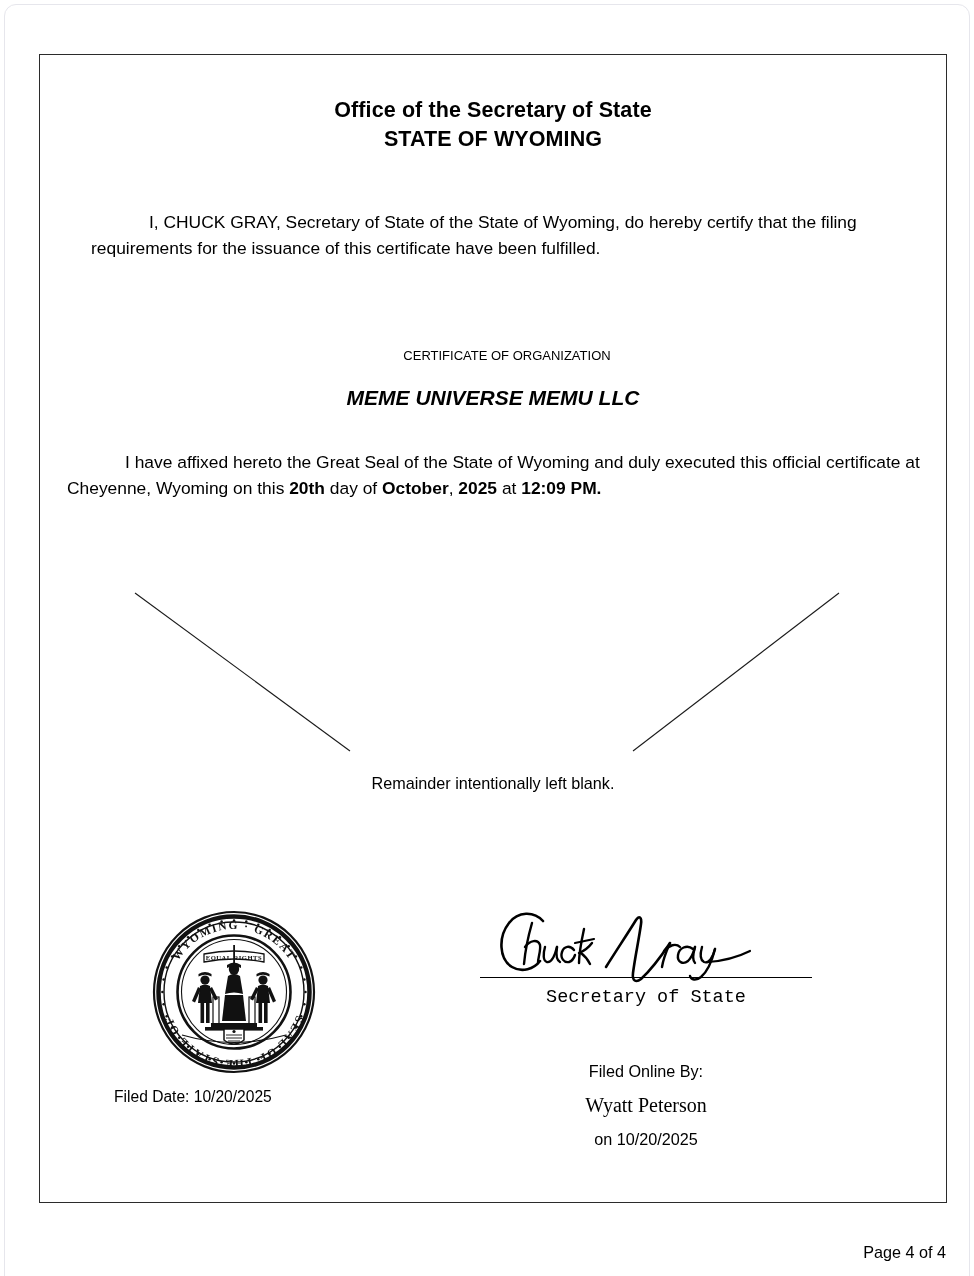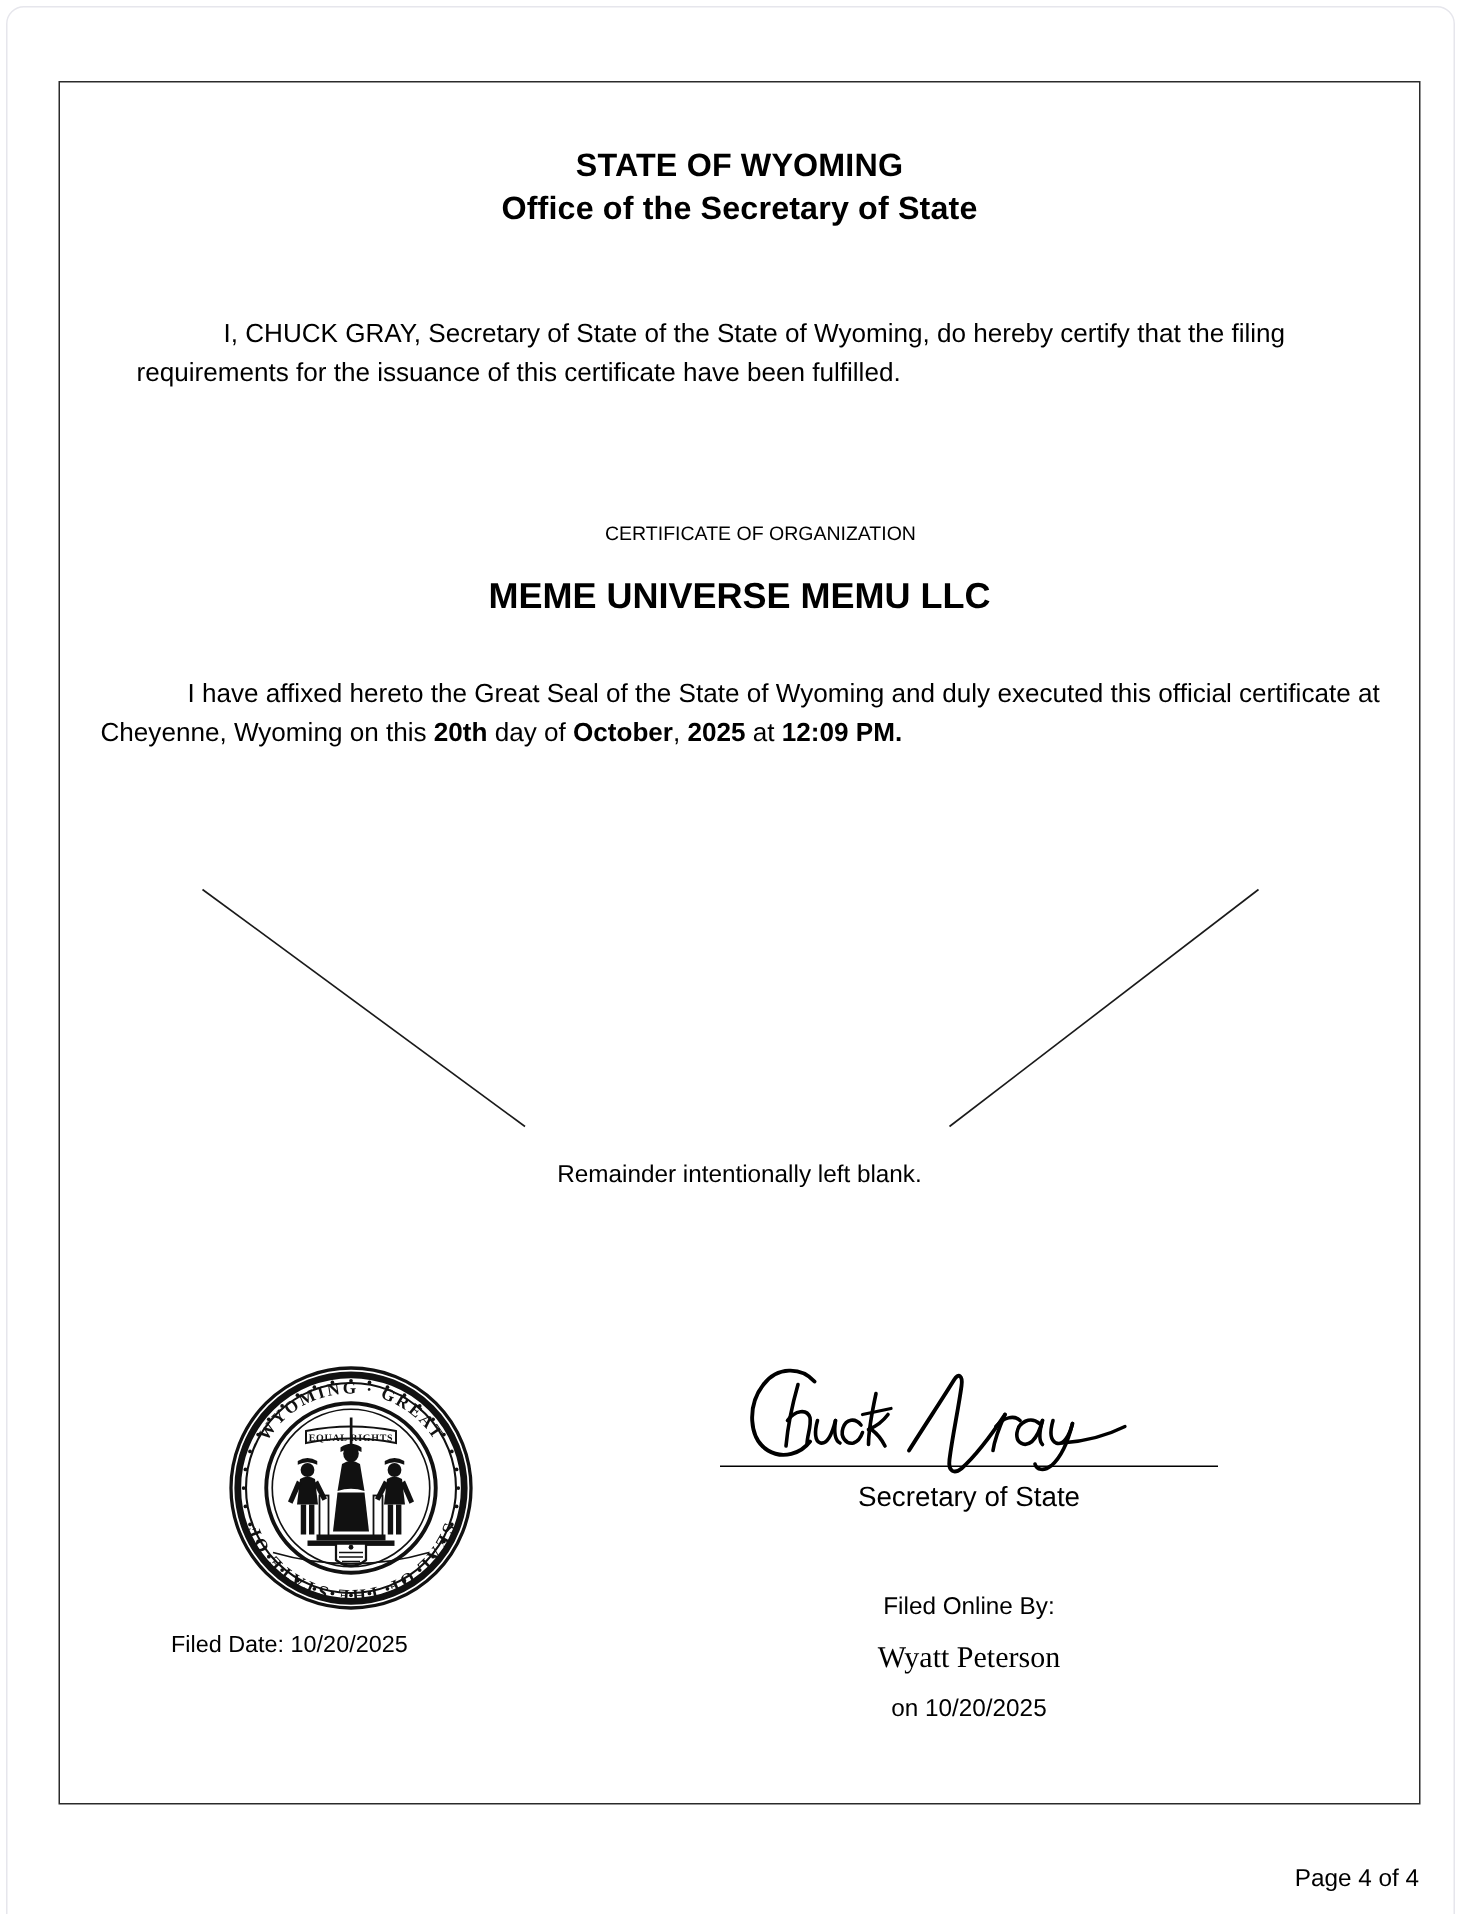--- a/index.html
+++ b/index.html
@@ -75,23 +75,24 @@
     text-align: center;
     font-size: 13px;
     line-height: 26px;
   }
   .entity-name {
     position: absolute;
     left: 0;
     top: 330px;
     width: 100%;
     text-align: center;
-    font-size: 24px;
+    font-size: 21px;
     font-weight: bold;
     line-height: 26px;
+    font-style: italic;
   }
 
   
   .strike-svg {
     position: absolute;
     left: 0;
     top: 0;
     width: 908px;
     height: 1149px;
     pointer-events: none;
@@ -146,20 +147,21 @@
     border-top: 1.4px solid #000000;
   }
   .sig-caption {
     position: absolute;
     left: 440px;
     top: 930px;
     width: 332px;
     text-align: center;
     font-size: 18.5px;
     line-height: 26px;
+    font-family: Liberation Mono, monospace;
   }
 
   .filed-online {
     position: absolute;
     left: 440px;
     top: 983px;
     width: 332px;
     text-align: center;
     margin-top: 16px;
   }
@@ -187,22 +189,22 @@
   }
 </style>
 </head>
 <body>
 
 <div class="viewer-frame">
 
   <div class="cert-page">
 
     <div class="heading-block">
+      <div class="heading-line">Office of the Secretary of State</div>
       <div class="heading-line">STATE OF WYOMING</div>
-      <div class="heading-line">Office of the Secretary of State</div>
     </div>
 
     <div class="para para-certify">I, CHUCK GRAY, Secretary of State of the State of Wyoming, do hereby certify that the filing requirements for the issuance of this certificate have been fulfilled.</div>
 
     <div class="cert-title">CERTIFICATE OF ORGANIZATION</div>
 
     <div class="entity-name">MEME UNIVERSE MEMU LLC</div>
 
     <div class="para para-affix"><span>I have affixed hereto the Great Seal of the State of Wyoming and duly executed this official certificate at Cheyenne, Wyoming on this </span><strong>20th</strong><span> day of </span><strong>October</strong><span>, </span><strong>2025</strong><span> at </span><strong>12:09 PM.</strong></div>
 

